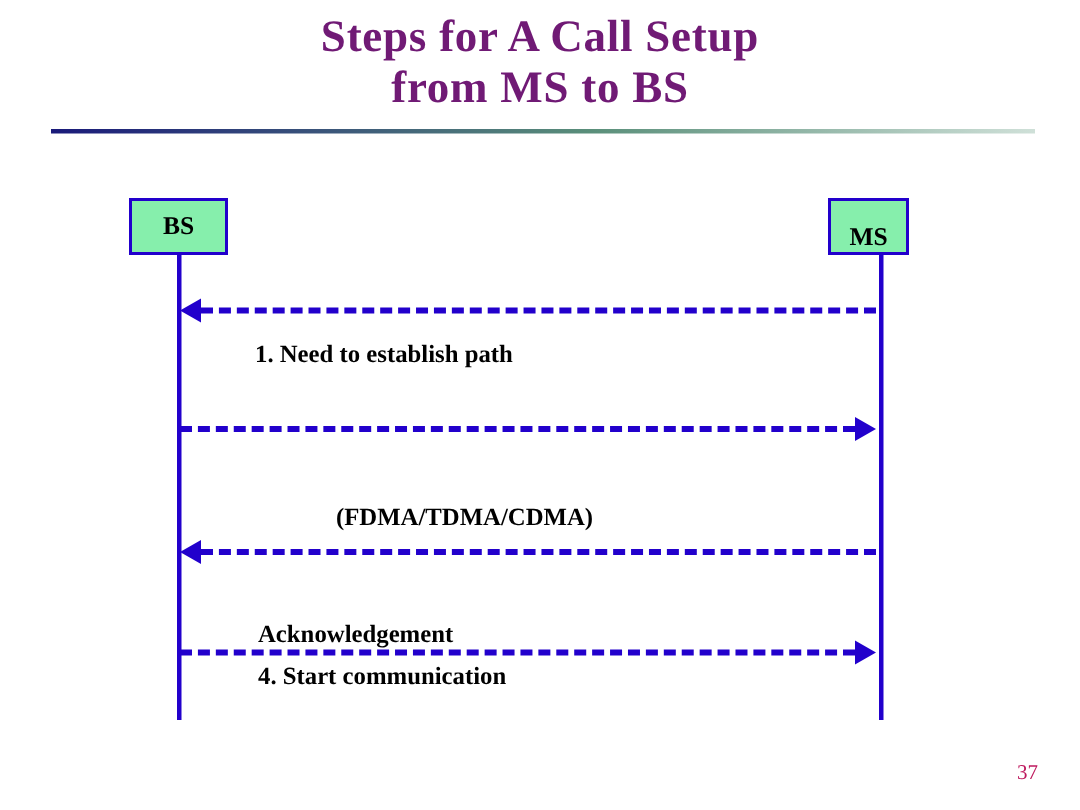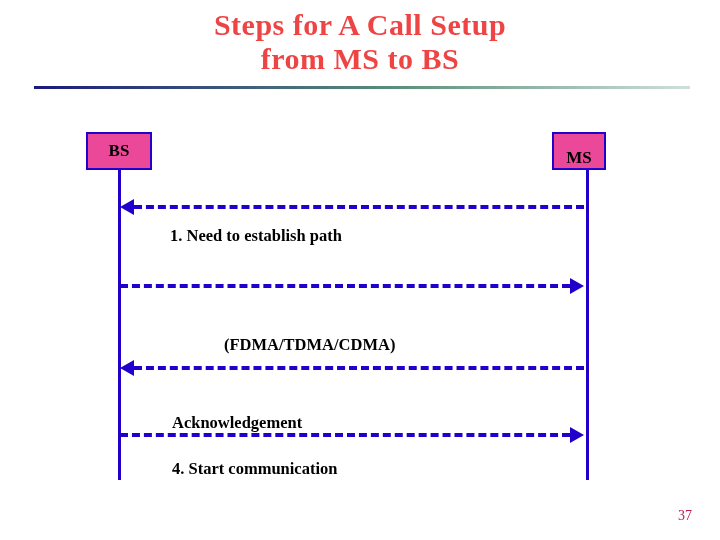--- a/index.html
+++ b/index.html
@@ -17,39 +17,39 @@
     position: relative;
     width: 720px;
     height: 540px;
   }
   .title {
     position: absolute;
     left: 0;
     top: 8px;
     width: 720px;
     text-align: center;
-    color: #ef4444;
+    color: #701a75;
     font-family: "Liberation Serif", serif;
     font-weight: bold;
     font-size: 30px;
     line-height: 34px;
     letter-spacing: 0.5px;
   }
   .title-rule {
     position: absolute;
     left: 34px;
     top: 86px;
     width: 656px;
     height: 3px;
     background: linear-gradient(to right, #1a1a7a 0%, #5a8f7a 55%, #cfe0d8 100%);
   }
   .node-box {
     position: absolute;
     border: 2px solid #2200cc;
-    background: #ec4899;
+    background: #86efac;
     color: #000000;
     font-family: "Liberation Serif", serif;
     font-weight: bold;
     font-size: 17px;
     text-align: center;
     display: flex;
     align-items: center;
     justify-content: center;
     box-sizing: border-box;
   }
@@ -134,16 +134,16 @@
   <div class="msg-line" style="left:120px; top:284px; width:450px;"></div>
   <div class="arrow-head arrow-right" style="left:570px; top:278px;"></div>
   <div class="msg-label normal" style="left:224px; top:294px;font-weight:bold;">(FDMA/TDMA/CDMA)</div>
 
   <div class="msg-line" style="left:134px; top:366px; width:450px;"></div>
   <div class="arrow-head arrow-left" style="left:120px; top:360px;"></div>
   <div class="msg-label" style="left:172px; top:372px;">Acknowledgement</div>
 
   <div class="msg-line" style="left:120px; top:433px; width:450px;"></div>
   <div class="arrow-head arrow-right" style="left:570px; top:427px;"></div>
-  <div class="msg-label" style="left:172px; top:418px;">4. Start communication</div>
+  <div class="msg-label" style="left:172px; top:400px;">4. Start communication</div>
 
   <div class="page-number">37</div>
 </div>
 
 </body></html>

